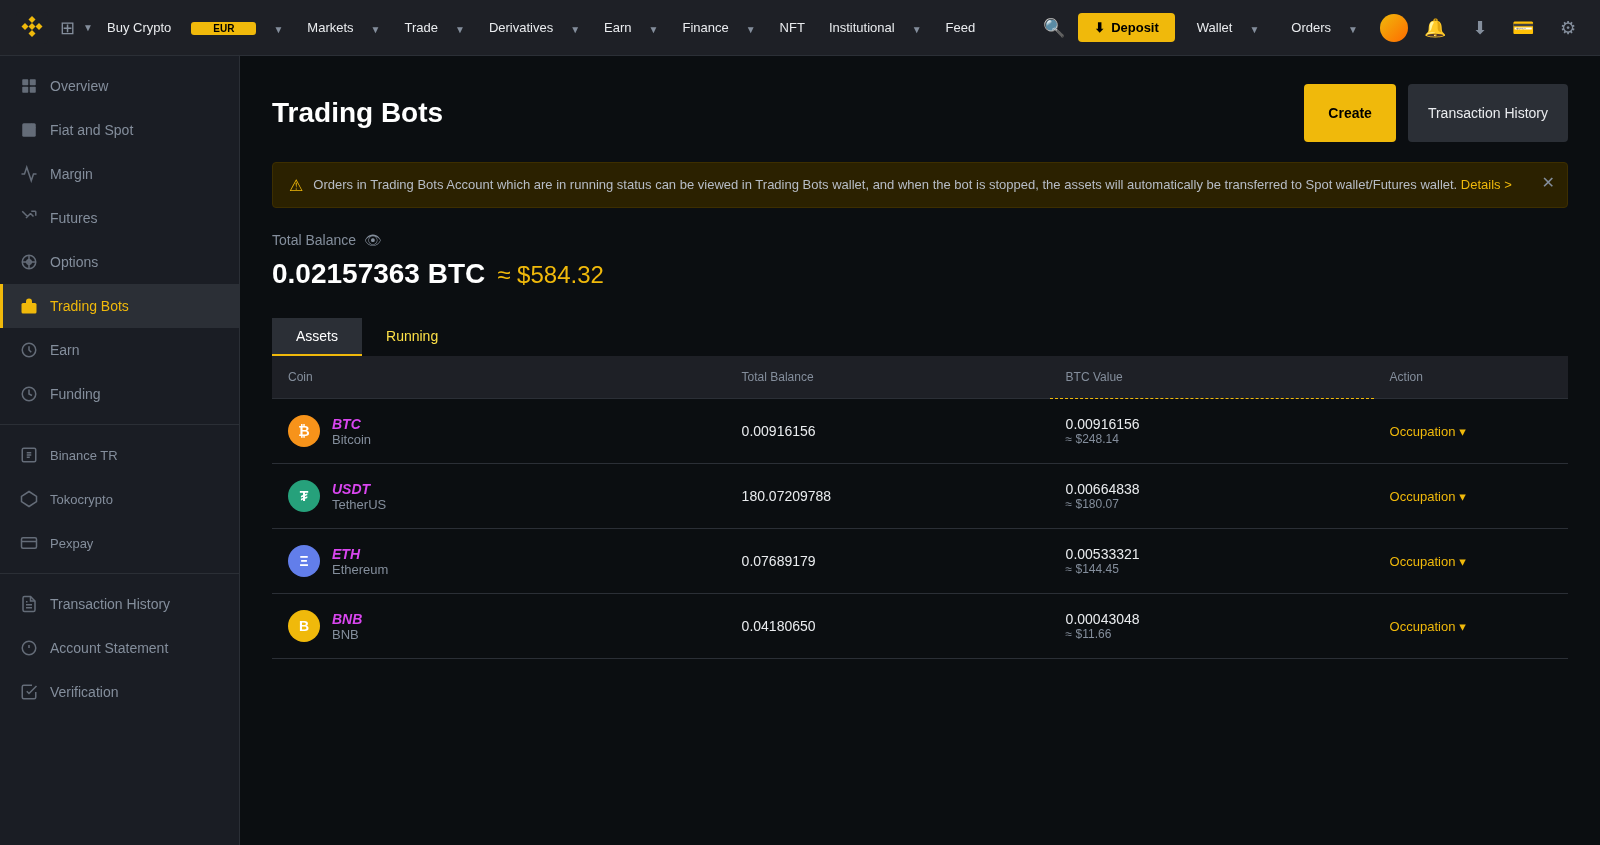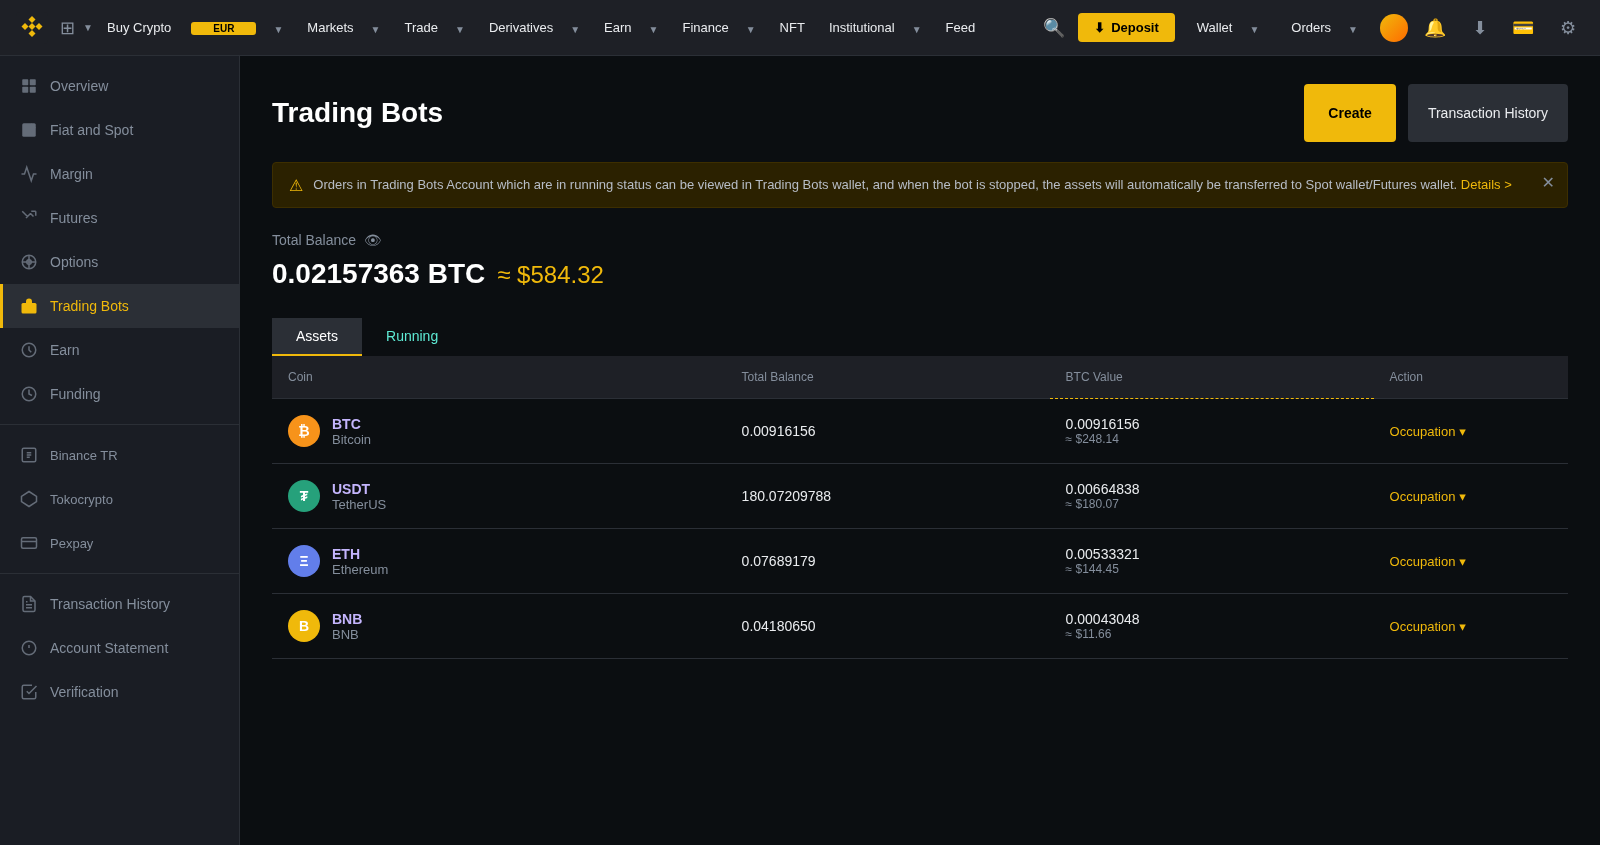--- a/index.html
+++ b/index.html
@@ -92,37 +92,37 @@
     .balance-section { margin-bottom: 28px; }
     .balance-label { color: #848e9c; font-size: 14px; margin-bottom: 10px; display: flex; align-items: center; gap: 8px; }
     .eye-icon { color: #848e9c; cursor: pointer; }
     .balance-amount { font-size: 28px; font-weight: 700; color: #fff; display: flex; align-items: baseline; gap: 12px; }
     .balance-usd { color: #f0b90b; font-size: 24px; font-weight: 400; }
 
     
     .tab-row { display: flex; margin-bottom: 0; }
     .tab-btn {
       padding: 10px 24px; border: none; background: none;
-      color: #5eead4; font-size: 14px; cursor: pointer;
+      color: #fde047; font-size: 14px; cursor: pointer;
       border-bottom: 2px solid transparent;
     }
     .tab-btn.active { color: #fff; border-bottom: 2px solid #f0b90b; background: #2b2f36; }
 
     
     .assets-table { width: 100%; border-collapse: collapse; margin-top: 0; }
     .assets-table thead tr { background: #1e2026; }
     .assets-table th {
       padding: 14px 16px; text-align: left; color: #848e9c;
       font-size: 12px; font-weight: 500; border-bottom: 1px solid #2b2f36;
     }
     .assets-table th.btc-col { border-bottom: 1px dashed #f0b90b; }
     .assets-table td { padding: 16px 16px; border-bottom: 1px solid #2b2f36; color: #eaecef; }
     .coin-cell { display: flex; align-items: center; gap: 12px; }
     .coin-logo { width: 32px; height: 32px; border-radius: 50%; }
-    .coin-name { font-weight: 600; color: #c4b5fd; }
+    .coin-name { font-weight: 600; color: #d946ef; font-style: italic; }
     .coin-full { color: #848e9c; font-size: 13px; }
     .btc-val-main { color: #eaecef; }
     .btc-val-usd { color: #848e9c; font-size: 12px; }
     .occupation-btn {
       background: none; border: none; color: #f0b90b;
       font-size: 13px; cursor: pointer; display: flex; align-items: center; gap: 4px;
     }
 
     
     .coin-btc { background: #f7931a; }

